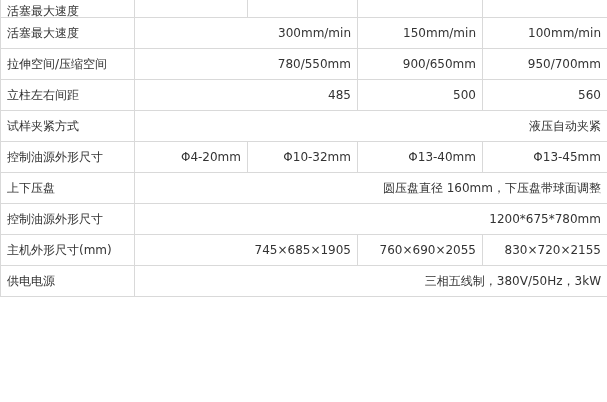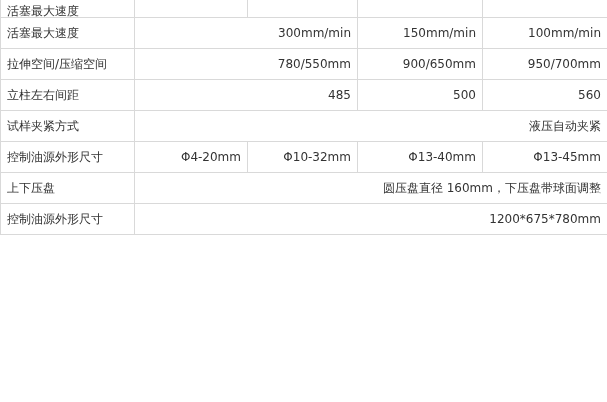--- a/index.html
+++ b/index.html
@@ -93,14 +93,24 @@
         <td class="val">Φ13-45mm</td>
       </tr>
       <tr>
         <td class="label">上下压盘</td>
         <td class="val" colspan="4">圆压盘直径 160mm，下压盘带球面调整</td>
       </tr>
       <tr>
         <td class="label">控制油源外形尺寸</td>
         <td class="val" colspan="4">1200*675*780mm</td>
       </tr>
+      <tr>
+        <td class="label">主机外形尺寸(mm)</td>
+        <td class="val" colspan="2">745×685×1905</td>
+        <td class="val">760×690×2055</td>
+        <td class="val">830×720×2155</td>
+      </tr>
+      <tr>
+        <td class="label">供电电源</td>
+        <td class="val" colspan="4">三相五线制，380V/50Hz，3kW</td>
+      </tr>
     </tbody>
 </table>
 
 </body></html>

